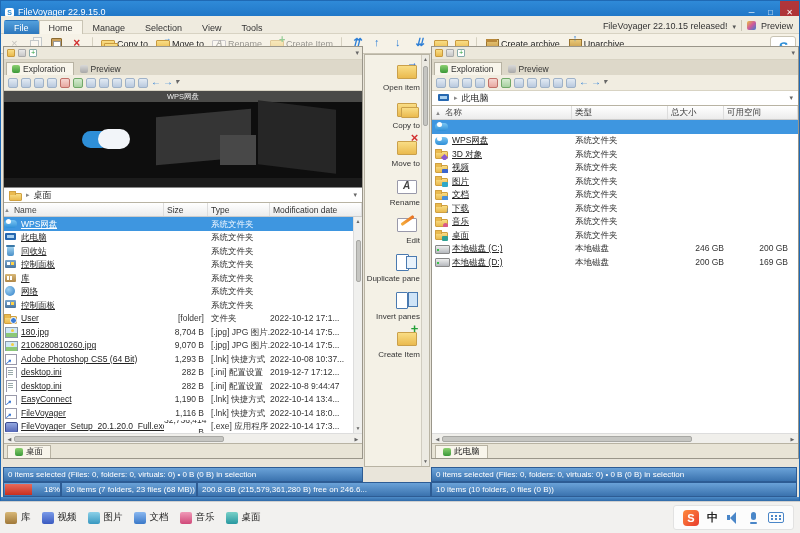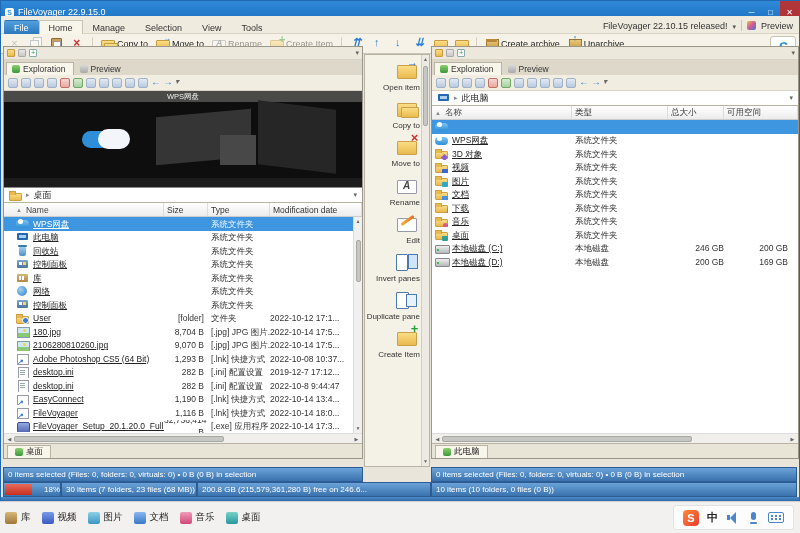--- a/index.html
+++ b/index.html
@@ -89,21 +89,21 @@
   .phead{height:14px;display:flex;background:linear-gradient(#ffffff,#ececec);border-bottom:1px solid #ccc;color:#444;font-size:8.5px;flex:none}
   .hc{padding:1px 3px;border-right:1px solid #ddd;display:flex;align-items:center;gap:2px;overflow:hidden;white-space:nowrap}
   .sortmark{font-size:6px;color:#888}
   
   .list{flex:1;display:flex;overflow:hidden;background:#fff}
   .rows{flex:1;overflow:hidden}
   .row{height:13.5px;display:flex;align-items:center;font-size:8.5px;line-height:12px;color:#222;overflow:hidden}
   .row.sel{background:#3e96e0;color:#fff}
   .nm{text-decoration:underline;overflow:hidden;white-space:nowrap}
   .row.sel .ct,.row.sel .cs,.row.sel .cd,.row.sel .ct2,.row.sel .ctot,.row.sel .cfree{color:#eef6ff}
-  .cn{width:160px;display:flex;align-items:center;gap:4px;padding-left:12px;overflow:hidden;white-space:nowrap;flex:none}
+  .cn{width:160px;display:flex;align-items:center;gap:4px;padding-left:0;overflow:hidden;white-space:nowrap;flex:none}
   .cs{width:44px;text-align:right;padding-right:4px;flex:none;color:#333;overflow:hidden}
   .ct{width:62px;padding-left:3px;flex:none;color:#333;overflow:hidden;white-space:nowrap}
   .cd{flex:1;overflow:hidden;white-space:nowrap;color:#333}
   .cn2{width:140px;display:flex;align-items:center;gap:4px;padding-left:3px;overflow:hidden;white-space:nowrap;flex:none}
   .ct2{width:96px;padding-left:3px;flex:none;color:#333;overflow:hidden;white-space:nowrap}
   .ctot{width:56px;text-align:right;flex:none;color:#333}
   .cfree{flex:1;text-align:right;padding-right:10px;color:#333}
   
   .vscroll{width:9px;background:#f0f0ee;border-left:1px solid #ddd;display:flex;flex-direction:column;align-items:center;flex:none}
   .varrow{height:9px;font-size:5px;color:#666;line-height:9px}
@@ -560,30 +560,30 @@
             </i>
             <span class="mlabel">Rename</span>
           </span>
           <span class="mitem">
             <i class="bic ic-edit">
               <i class="badge"></i>
             </i>
             <span class="mlabel">Edit</span>
           </span>
           <span class="mitem">
+            <i class="bic ic-duplicate-pane">
+              <i class="badge"></i>
+            </i>
+            <span class="mlabel">Duplicate pane</span>
+          </span>
+          <span class="mitem">
             <i class="bic ic-invert-panes">
               <i class="badge"></i>
             </i>
             <span class="mlabel">Invert panes</span>
-          </span>
-          <span class="mitem">
-            <i class="bic ic-duplicate-pane">
-              <i class="badge"></i>
-            </i>
-            <span class="mlabel">Duplicate pane</span>
           </span>
           <span class="mitem">
             <i class="bic ic-create-item">
               <i class="badge"></i>
             </i>
             <span class="mlabel">Create Item</span>
           </span>
         </div>
       <div class="midscroll">
         <span class="varrow">▲</span>

